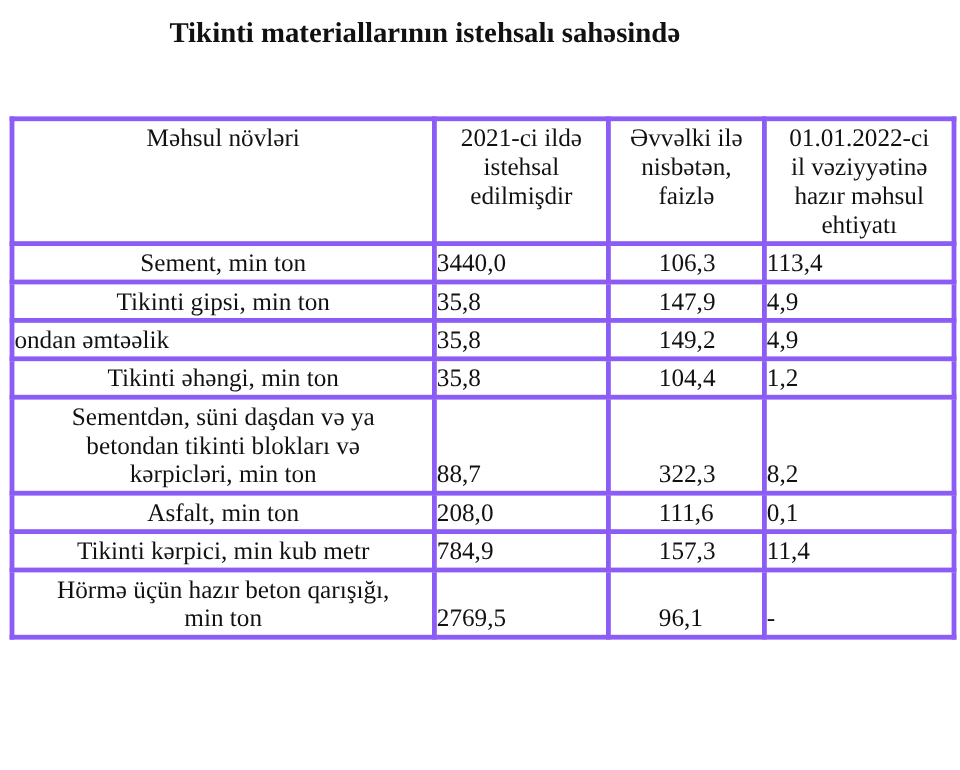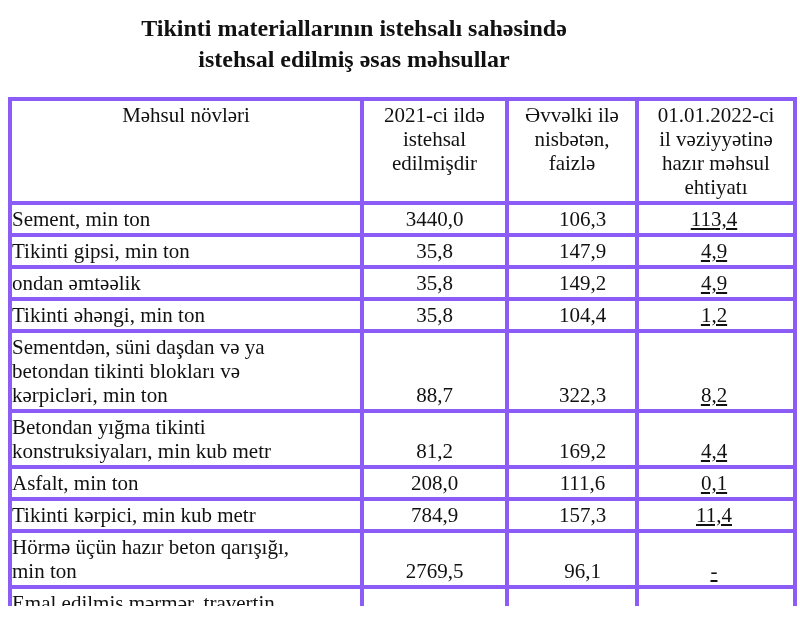--- a/index.html
+++ b/index.html
@@ -27,43 +27,42 @@
   thead tr{height:103px;}
   thead td{
     text-align:center;vertical-align:top;white-space:pre-line;
     padding-top:4px;border-bottom-width:2px;
   }
   td.hdr-first{padding-top:28px;}
   tr.r1{height:29px;}
   tr.r2{height:49px;}
   tr.r3{height:78px;}
   td.lbl{
-    text-align:left;vertical-align:top;
+    text-align:center;vertical-align:top;
     padding:2px 6px 2px 9px;white-space:pre-line;
   }
   td.lbl-center{text-align:left;padding-left:0;}
   td.num{
-    text-align:center;vertical-align:bottom;
+    text-align:left;vertical-align:bottom;
     padding-right:15px;padding-bottom:2px;
   }
   td.num.c3{padding-right:19px;padding-left:40px;}
-  td.num.c4{padding-right:4px;text-decoration:underline;}
+  td.num.c4{padding-right:4px;}
   .footnote-clip{
     position:absolute;left:14px;top:636px;height:6px;width:60px;
     overflow:hidden;font-size:21px;line-height:24px;color:#222;
   }
 </style>
 </head>
 <body>
 
 <div class="page">
 
   <div class="title">
     <div>Tikinti materiallarının istehsalı sahəsində</div>
-    <div>istehsal edilmiş əsas məhsullar</div>
   </div>
 
   <table class="products">
     <colgroup>
       <col style="width:352px">
         <col style="width:145px">
         <col style="width:130px">
         <col style="width:158px">
     </colgroup>
     <thead>
@@ -107,54 +106,39 @@
         <td class="num c4">1,2</td>
       </tr>
       <tr class="r3">
         <td class="lbl">Sementdən, süni daşdan və ya
 betondan tikinti blokları və
 kərpicləri, min ton</td>
         <td class="num c2">88,7</td>
         <td class="num c3">322,3</td>
         <td class="num c4">8,2</td>
       </tr>
-      <tr class="r2">
-        <td class="lbl">Betondan yığma tikinti
-konstruksiyaları, min kub metr</td>
-        <td class="num c2">81,2</td>
-        <td class="num c3">169,2</td>
-        <td class="num c4">4,4</td>
-      </tr>
       <tr class="r1">
         <td class="lbl">Asfalt, min ton</td>
         <td class="num c2">208,0</td>
         <td class="num c3">111,6</td>
         <td class="num c4">0,1</td>
       </tr>
       <tr class="r1">
         <td class="lbl">Tikinti kərpici, min kub metr</td>
         <td class="num c2">784,9</td>
         <td class="num c3">157,3</td>
         <td class="num c4">11,4</td>
       </tr>
       <tr class="r2">
         <td class="lbl">Hörmə üçün hazır beton qarışığı,
 min ton</td>
         <td class="num c2">2769,5</td>
         <td class="num c3">96,1</td>
         <td class="num c4">-</td>
       </tr>
-      <tr class="r3">
-        <td class="lbl">Emal edilmiş mərmər, travertin,
-alebastr və onlardan məmulatlar,
-ton</td>
-        <td class="num c2">40184,8</td>
-        <td class="num c3">156,8</td>
-        <td class="num c4">-</td>
-      </tr>
     </tbody>
   </table>
 
   <div class="footnote-clip">
     <span>Mə</span>
   </div>
 
 </div>
 
 </body></html>

